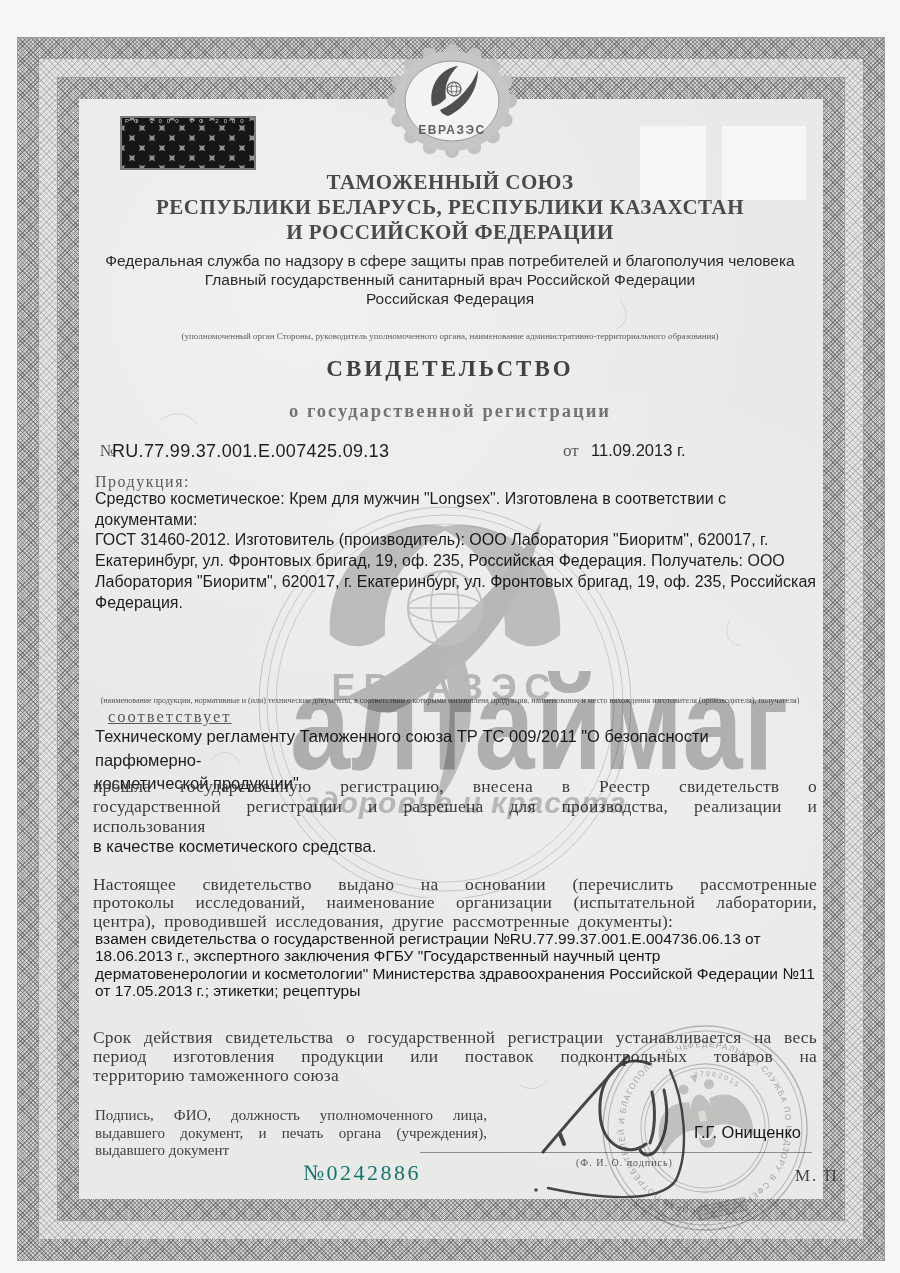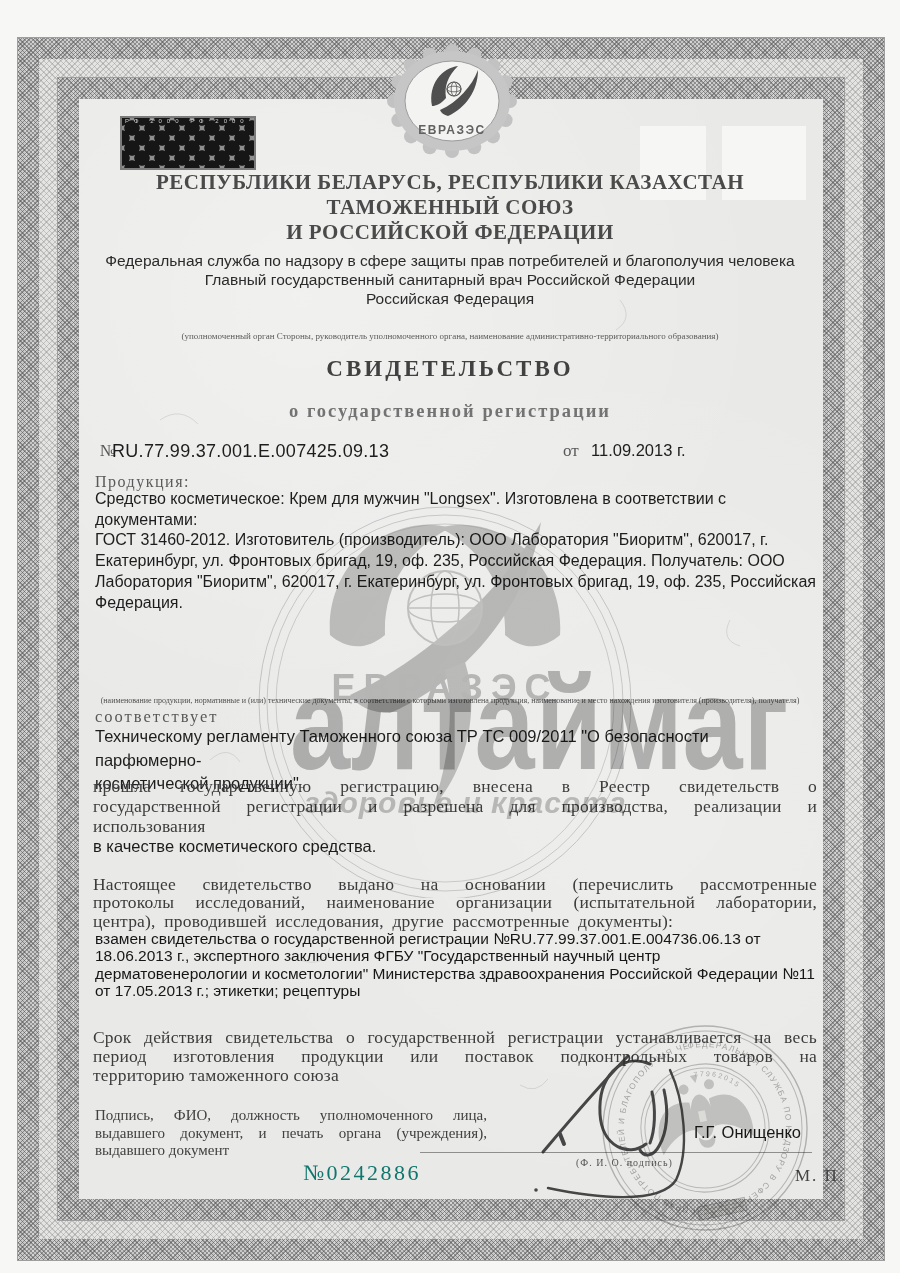--- a/index.html
+++ b/index.html
@@ -48,21 +48,21 @@
         line-height:19px;color:#2b2b2b;}
   .note1{left:82px;top:331px;width:736px;font-size:9px;color:#5a5a5a;}
   .tmain{left:90px;top:356px;width:720px;font-size:23px;letter-spacing:3px;color:#414141;font-weight:700;}
   .tsub{left:90px;top:401px;width:720px;font-size:18.5px;letter-spacing:2px;color:#737373;font-weight:700;}
   .glabel{color:#575757;}
   .sans{font-family:"Liberation Sans",sans-serif;color:#1d1d1d;}
   .regrow{top:441px;font-size:17px;}
   .plabel{left:95px;top:473px;font-size:16px;letter-spacing:1.5px;color:#5a5a5a;}
   .plines{left:95px;top:489px;width:724px;font-size:16px;line-height:20.7px;}
   .note2{left:82px;top:696px;width:736px;font-size:8px;color:#4f4f4f;white-space:nowrap;}
-  .clabel{left:95px;top:707px;font-size:16.5px;letter-spacing:2px;color:#585858;}
+  .clabel{left:108px;top:707px;font-size:16.5px;letter-spacing:2px;color:#585858;text-decoration:underline;}
   .clines{left:95px;top:725px;width:712px;font-size:16.5px;line-height:23.5px;}
   .serifpar{font-size:17.5px;color:#3c3c3c;letter-spacing:.2px;}
   .jl{text-align:justify;text-align-last:justify;}
   .reglines{left:93px;top:776px;width:724px;line-height:20px;}
   .regas{left:93px;top:837px;font-size:16.5px;}
   .basislines{left:93px;top:875px;width:724px;line-height:18.4px;}
   .basisdet{left:95px;top:930px;width:724px;font-size:15.5px;line-height:17.3px;color:#161616;}
   .validlines{left:93px;top:1028px;width:724px;line-height:18.8px;}
   .sigcap{left:95px;top:1107px;width:392px;font-size:15px;line-height:17.6px;color:#414141;}
   .blanknum{left:303px;top:1160px;font-size:22px;letter-spacing:2.5px;color:#0f766e;}
@@ -90,22 +90,22 @@
   <div class="band paper"></div>
 
   <div class="abs sec-block">
     <div class="abs micro">РФ 2000 РФ 2000 РФ</div>
   </div>
 
   <div class="abs patch" style="left:640px;top:126px;width:66px;height:74px;"></div>
   <div class="abs patch" style="left:722px;top:126px;width:84px;height:74px;"></div>
 
   <div class="abs union center serifb">
+    <div>ТАМОЖЕННЫЙ СОЮЗ</div>
     <div>РЕСПУБЛИКИ БЕЛАРУСЬ, РЕСПУБЛИКИ КАЗАХСТАН</div>
-    <div>ТАМОЖЕННЫЙ СОЮЗ</div>
     <div>И РОССИЙСКОЙ ФЕДЕРАЦИИ</div>
   </div>
   <div class="abs auth center">
     <div>Федеральная служба по надзору в сфере защиты прав потребителей и благополучия человека</div>
     <div>Главный государственный санитарный врач Российской Федерации</div>
     <div>Российская Федерация</div>
   </div>
   <div class="abs note1 center">(уполномоченный орган Стороны, руководитель уполномоченного органа, наименование административно-территориального образования)</div>
 
   <div class="abs tmain center">СВИДЕТЕЛЬСТВО</div>

